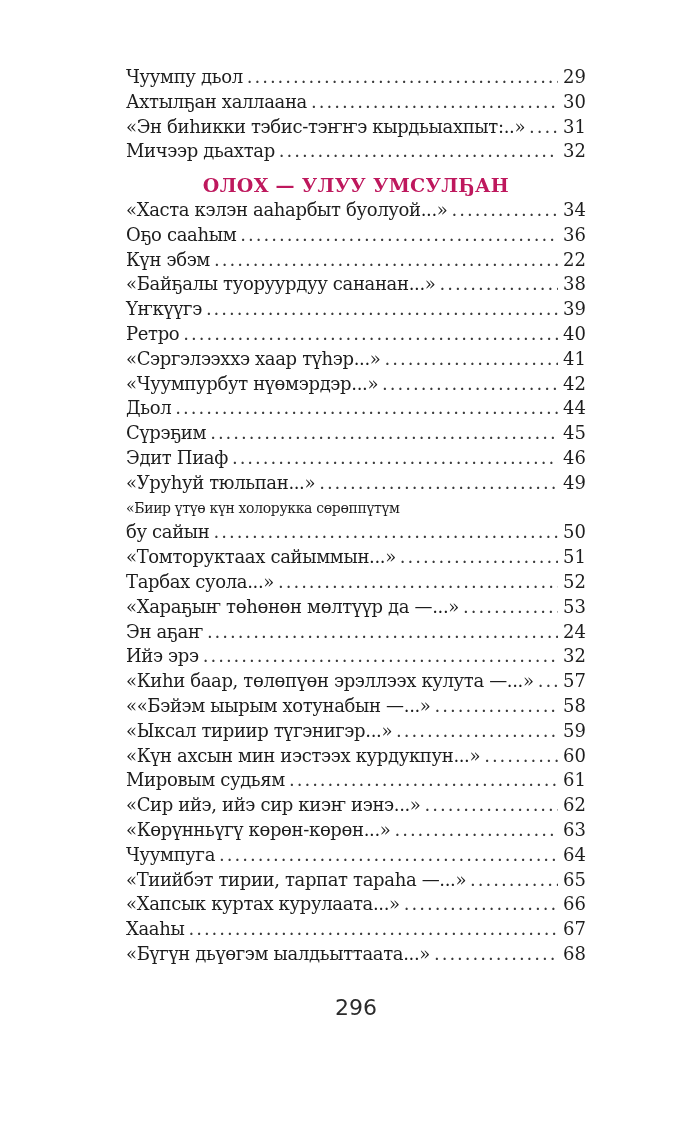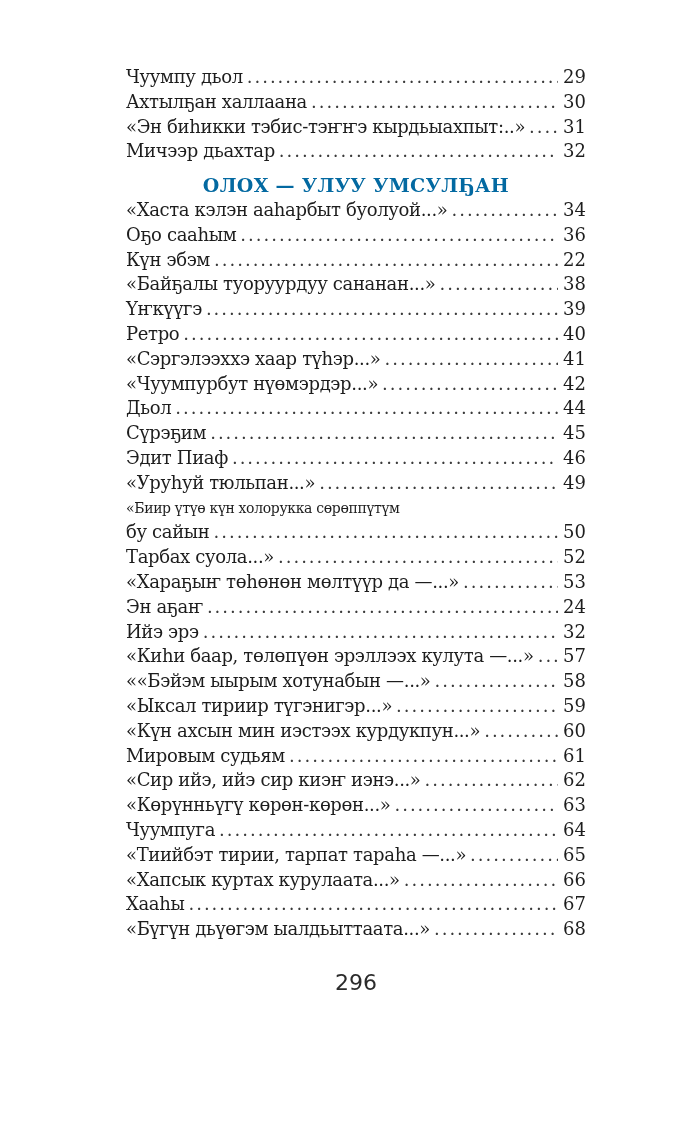--- a/index.html
+++ b/index.html
@@ -20,21 +20,21 @@
     padding: 65px 111px 0 126px; 
   }
   .toc-heading {
     margin: 9px 0 0 0;
     padding: 0;
     text-align: center;
     font-size: 19px;
     font-weight: bold;
     line-height: 24.8px;
     letter-spacing: 0.3px;
-    color: #0369a1;
+    color: #be185d;
   }
   .toc-entry {
     margin: 0;
   }
   .entry-line1 {
     font-size: 14px;
     line-height: 24.8px;
     letter-spacing: -0.35px;
     white-space: nowrap;
   }
@@ -197,20 +197,27 @@
       <div class="toc-entry">
         <div class="entry-line1">«Биир үтүө күн холорукка сөрөппүтүм</div>
         <div class="entry-row">
           <span class="entry-title">бу сайын</span>
           <span class="leader"></span>
           <span class="entry-page">50</span>
         </div>
       </div>
       <div class="toc-entry">
         <div class="entry-row">
+          <span class="entry-title">«Томторуктаах сайыммын...»</span>
+          <span class="leader"></span>
+          <span class="entry-page">51</span>
+        </div>
+      </div>
+      <div class="toc-entry">
+        <div class="entry-row">
           <span class="entry-title">Тарбах суола...»</span>
           <span class="leader"></span>
           <span class="entry-page">52</span>
         </div>
       </div>
       <div class="toc-entry">
         <div class="entry-row">
           <span class="entry-title">«Хараҕыҥ төһөнөн мөлтүүр да —...»</span>
           <span class="leader"></span>
           <span class="entry-page">53</span>

